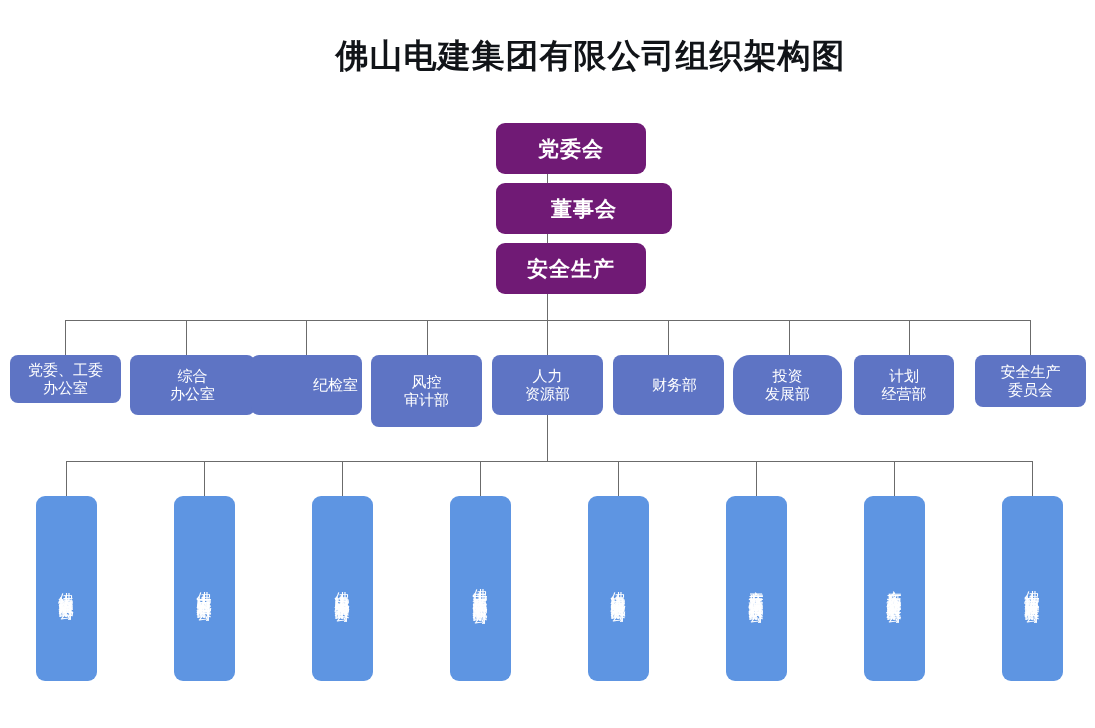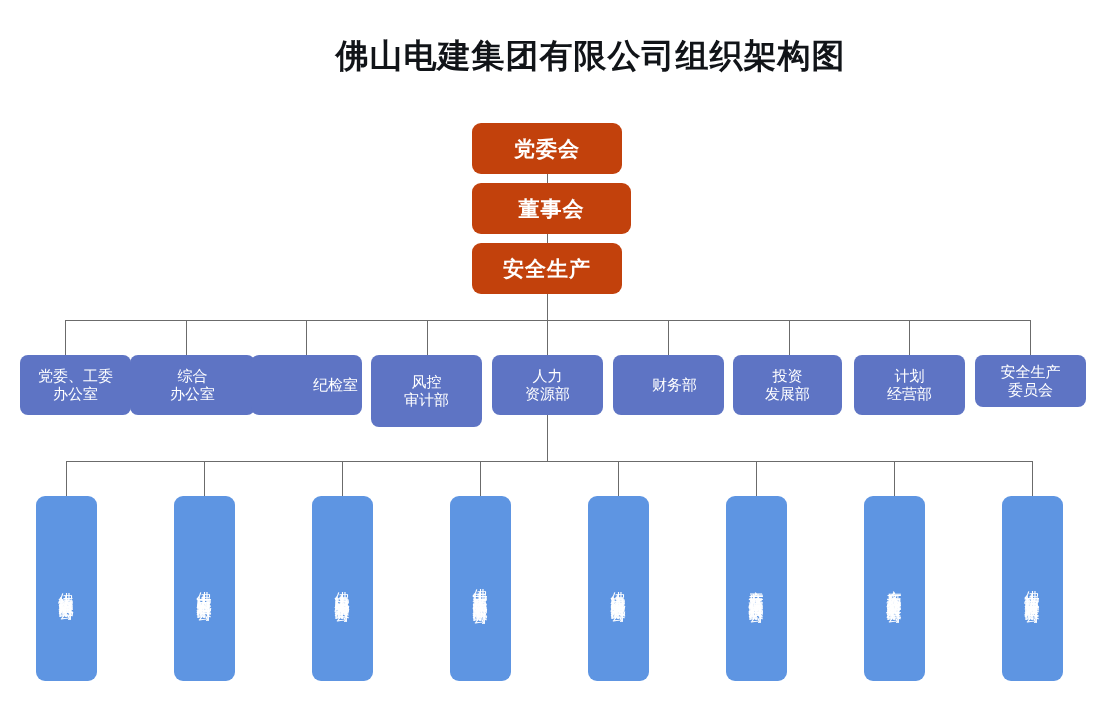--- a/index.html
+++ b/index.html
@@ -39,25 +39,26 @@
     color: #ffffff;
     display: flex;
     align-items: center;
     justify-content: center;
     text-align: center;
     line-height: 1.22;
     z-index: 3;
   }
 
   .node.exec {
-    background: #c2410c;
+    background: #701a75;
     font-size: 21px;
     font-weight: bold;
     letter-spacing: 1px;
     border-radius: 9px;
+    margin-left: 24px;
   }
 
   .node.dept {
     background: #5E74C4;
     font-size: 15px;
     font-weight: normal;
     padding: 0 4px;
   }
   .node.dept .label {
     white-space: pre-line;
@@ -125,28 +126,28 @@
   <div class="conn v" style="left:480px; top:461px; height:35px;"></div>
   <div class="conn v" style="left:618px; top:461px; height:35px;"></div>
   <div class="conn v" style="left:756px; top:461px; height:35px;"></div>
   <div class="conn v" style="left:894px; top:461px; height:35px;"></div>
   <div class="conn v" style="left:1032px; top:461px; height:35px;"></div>
 </div>
 
 <div class="node exec" style="left:472px; top:123px; width:150px; height:51px;">
   <span class="label">党委会</span>
 </div>
-<div class="node exec" style="left:472px; top:183px; width:159px; height:51px;">
+<div class="node exec" style="left:472px; top:183px; width:176px; height:51px;">
   <span class="label">董事会</span>
 </div>
 <div class="node exec" style="left:472px; top:243px; width:150px; height:51px;">
   <span class="label">安全生产</span>
 </div>
 
-<div class="node dept" style="left:20px; top:355px; width:111px; height:60px;">
+<div class="node dept" style="left:10px; top:355px; width:111px; height:48px;">
   <span class="label">党委、工委
 办公室</span>
 </div>
 <div class="node dept" style="left:130px; top:355px; width:125px; height:60px;">
   <span class="label">综合
 办公室</span>
 </div>
 <div class="node dept" style="left:251px; top:355px; width:111px; height:60px;justify-content:flex-end;">
   <span class="label">纪检室</span>
 </div>
@@ -154,25 +155,25 @@
   <span class="label">风控
 审计部</span>
 </div>
 <div class="node dept" style="left:492px; top:355px; width:111px; height:60px;">
   <span class="label">人力
 资源部</span>
 </div>
 <div class="node dept" style="left:613px; top:355px; width:111px; height:60px;padding-left:16px;">
   <span class="label">财务部</span>
 </div>
-<div class="node dept" style="left:733px; top:355px; width:109px; height:60px;">
+<div class="node dept" style="left:733px; top:355px; width:109px; height:60px;border-radius:17px;">
   <span class="label">投资
 发展部</span>
 </div>
-<div class="node dept" style="left:854px; top:355px; width:111px; height:60px;">
+<div class="node dept" style="left:854px; top:355px; width:100px; height:60px;">
   <span class="label">计划
 经营部</span>
 </div>
 <div class="node dept" style="left:975px; top:355px; width:111px; height:52px;">
   <span class="label">安全生产
 委员会</span>
 </div>
 
 <div class="node sub" style="left:36px; top:496px; width:61px; height:185px;">
   <span class="vlabel">佛山恒益热电有限公司</span>

